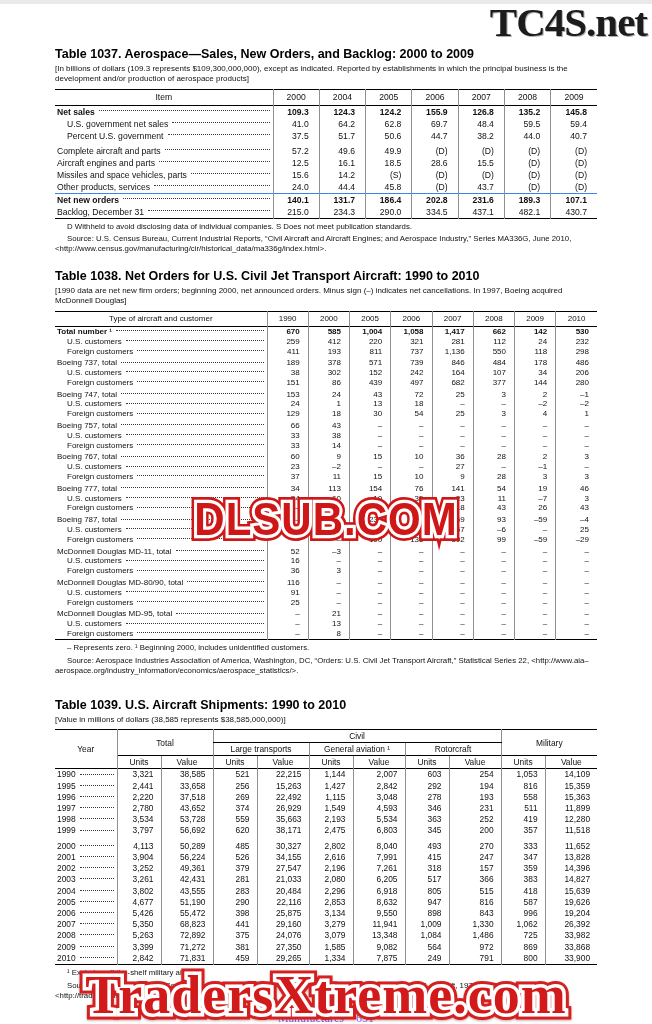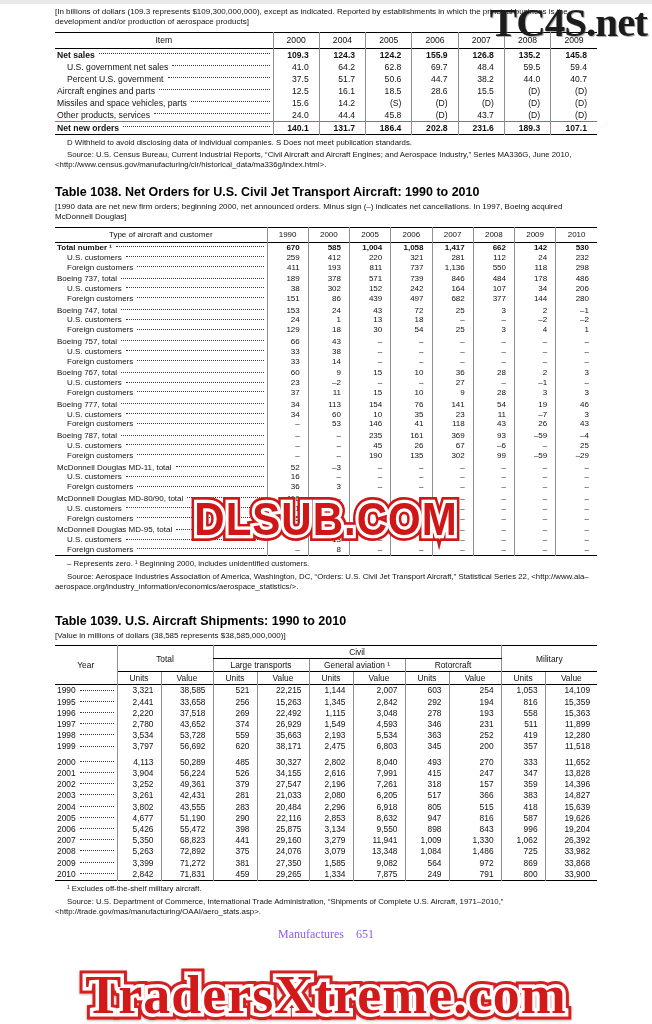--- a/index.html
+++ b/index.html
@@ -89,20 +89,21 @@
 
   <div class="wm wm-traders">
     <span class="s1">TradersXtreme.com</span>
     <span class="s2">TradersXtreme.com</span>
     <span class="s3">TradersXtreme.com</span>
   </div>
 
   <main class="content">
 
     <section id="sec1037">
+      <h2 class="tbl-title">Table 1037. Aerospace—Sales, New Orders, and Backlog: 2000 to 2009</h2>
       <p class="tbl-note">[In billions of dollars (109.3 represents $109,300,000,000), except as indicated. Reported by establishments in which the principal business is the development and/or production of aerospace products]</p>
       <table class="stattable t37">
         <colgroup>
             <col style="width:218px">
             <col>
             <col>
             <col>
             <col>
             <col>
             <col>
@@ -159,20 +160,35 @@
                 </div>
               </td>
               <td class="num vr">37.5</td>
               <td class="num vr">51.7</td>
               <td class="num vr">50.6</td>
               <td class="num vr">44.7</td>
               <td class="num vr">38.2</td>
               <td class="num vr">44.0</td>
               <td class="num vr">40.7</td>
             </tr>
+            <tr class="gap">
+              <td class="lbl">
+                <div class="cf">
+                  <span class="t">Complete aircraft and parts</span>
+                  <span class="dots"></span>
+                </div>
+              </td>
+              <td class="num vr">57.2</td>
+              <td class="num vr">49.6</td>
+              <td class="num vr">49.9</td>
+              <td class="num vr">(D)</td>
+              <td class="num vr">(D)</td>
+              <td class="num vr">(D)</td>
+              <td class="num vr">(D)</td>
+            </tr>
             <tr>
               <td class="lbl">
                 <div class="cf">
                   <span class="t">Aircraft engines and parts</span>
                   <span class="dots"></span>
                 </div>
               </td>
               <td class="num vr">12.5</td>
               <td class="num vr">16.1</td>
               <td class="num vr">18.5</td>
@@ -218,20 +234,35 @@
                   <span class="dots"></span>
                 </div>
               </td>
               <td class="num vr">140.1</td>
               <td class="num vr">131.7</td>
               <td class="num vr">186.4</td>
               <td class="num vr">202.8</td>
               <td class="num vr">231.6</td>
               <td class="num vr">189.3</td>
               <td class="num vr">107.1</td>
+            </tr>
+            <tr>
+              <td class="lbl">
+                <div class="cf">
+                  <span class="t">Backlog, December 31</span>
+                  <span class="dots"></span>
+                </div>
+              </td>
+              <td class="num vr">215.0</td>
+              <td class="num vr">234.3</td>
+              <td class="num vr">290.0</td>
+              <td class="num vr">334.5</td>
+              <td class="num vr">437.1</td>
+              <td class="num vr">482.1</td>
+              <td class="num vr">430.7</td>
             </tr>
           </tbody>
       </table>
       <p class="fn">D Withheld to avoid disclosing data of individual companies. S Does not meet publication standards.</p>
       <p class="fn">Source: U.S. Census Bureau, Current Industrial Reports, “Civil Aircraft and Aircraft Engines; and Aerospace Industry,” Series MA336G, June 2010, &lt;http://www.census.gov/manufacturing/cir/historical_data/ma336g/index.html&gt;.</p>
     </section>
 
     <section id="sec1038">
       <h2 class="tbl-title">Table 1038. Net Orders for U.S. Civil Jet Transport Aircraft: 1990 to 2010</h2>
       <p class="tbl-note">[1990 data are net new firm orders; beginning 2000, net announced orders. Minus sign (–) indicates net cancellations. In 1997, Boeing acquired McDonnell Douglas]</p>
@@ -812,21 +843,21 @@
               <td class="lbl">
                 <div class="cf">
                   <span class="t">1995</span>
                   <span class="dots"></span>
                 </div>
               </td>
               <td class="num vr">2,441</td>
               <td class="num vr">33,658</td>
               <td class="num vr">256</td>
               <td class="num vr">15,263</td>
-              <td class="num vr">1,345</td>
+              <td class="num vr">1,427</td>
               <td class="num vr">2,842</td>
               <td class="num vr">292</td>
               <td class="num vr">194</td>
               <td class="num vr">816</td>
               <td class="num vr">15,359</td>
             </tr>
             <tr>
               <td class="lbl">
                 <div class="cf">
                   <span class="t">1996</span>

